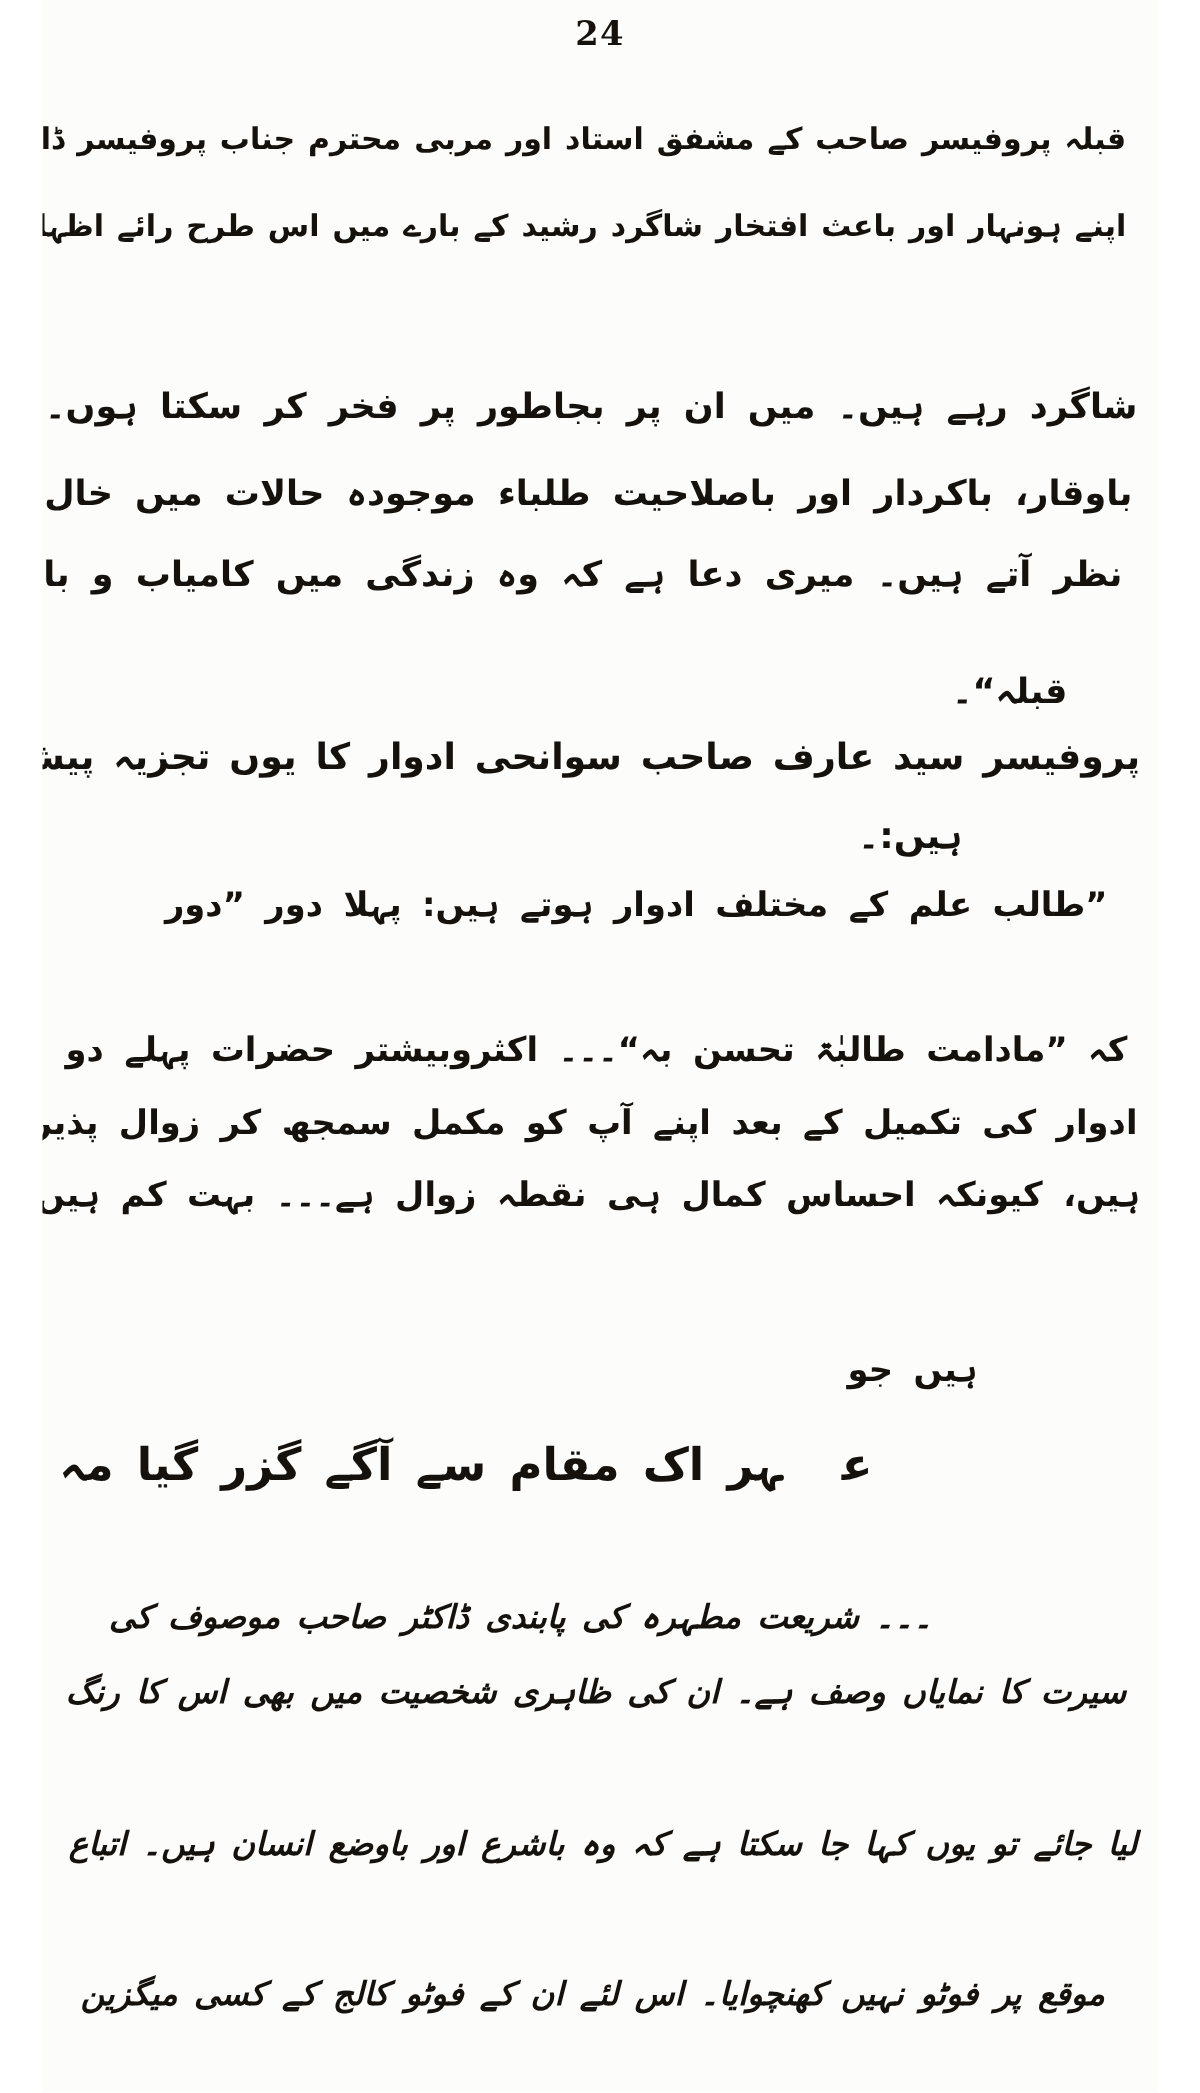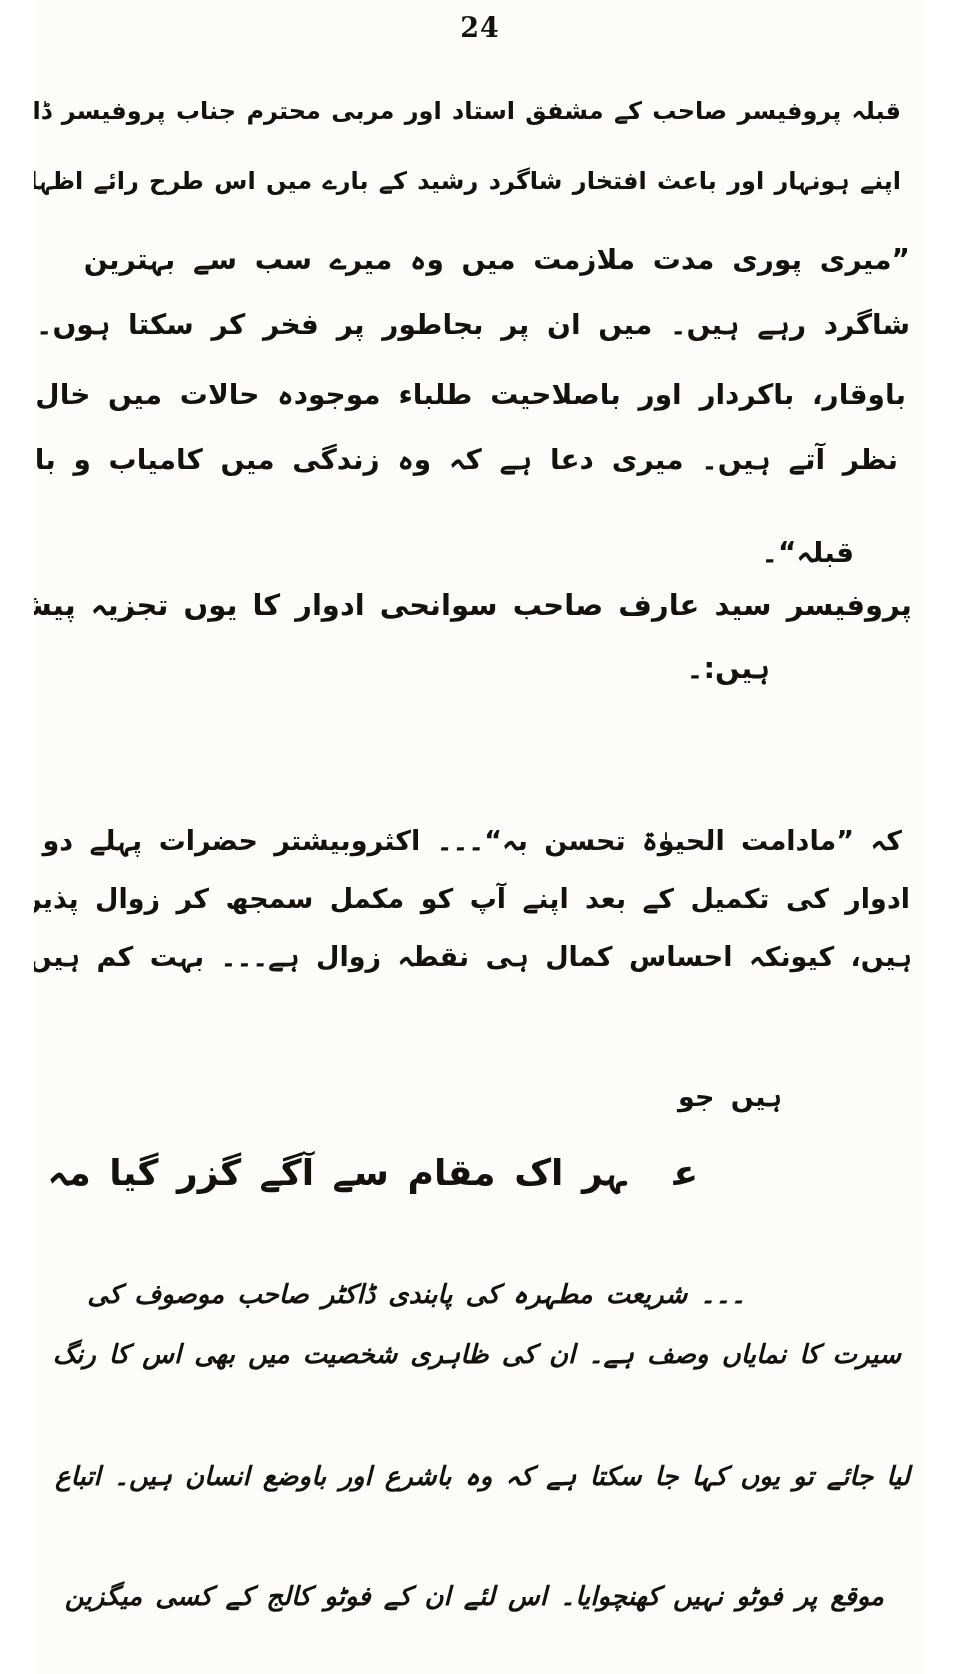--- a/index.html
+++ b/index.html
@@ -40,30 +40,30 @@
 </head>
 <body>
 
 <div class="page" style="background: rgb(252, 252, 250); color: rgb(21, 18, 14);">
 
   <div class="page-number">24</div>
 
   <div class="line para1" style="top:95px;right:25px">قبلہ پروفیسر صاحب کے مشفق استاد اور مربی محترم جناب پروفیسر ڈاکٹر غلام مصطفیٰ خاں صاحب</div>
   <div class="line para1" style="top:165px;right:25px">اپنے ہونہار اور باعث افتخار شاگرد رشید کے بارے میں اس طرح رائے اظہار فرماتے ہیں:۔</div>
 
-  <div class="line quote" style="top:240px;right:16px">”میری پوری مدت ملازمت میں وہ میرے سب سے بہترین</div>
   <div class="line quote" style="top:305px;right:16px">شاگرد رہے ہیں۔ میں ان پر بجاطور پر فخر کر سکتا ہوں۔ ان جیسے</div>
   <div class="line quote" style="top:375px;right:20px">باوقار، باکردار اور باصلاحیت طلباء موجودہ حالات میں خال خال ہی</div>
   <div class="line quote" style="top:440px;right:28px">نظر آتے ہیں۔ میری دعا ہے کہ وہ زندگی میں کامیاب و بامراد</div>
   <div class="line quote" style="top:533px;right:72px">قبلہ“۔</div>
 
   <div class="line attr" style="top:585px;right:14px">پروفیسر سید عارف صاحب سوانحی ادوار کا یوں تجزیہ پیش کرتے</div>
   <div class="line attr" style="top:648px;right:156px">ہیں:۔</div>
 
-  <div class="line quote2" style="top:822px;right:24px">کہ ”مادامت الحیوٰۃ تحسن بہ“۔۔۔ اکثروبیشتر حضرات پہلے دو</div>
+  <div class="line quote2" style="top:706px;right:40px">”طالب علم کے مختلف ادوار ہوتے ہیں: پہلا دور ”دور</div>
+  <div class="line quote2" style="top:822px;right:24px">کہ ”مادامت طالبٰۃ تحسن بہ“۔۔۔ اکثروبیشتر حضرات پہلے دو</div>
   <div class="line quote2" style="top:880px;right:16px">ادوار کی تکمیل کے بعد اپنے آپ کو مکمل سمجھ کر زوال پذیر ہو جاتے</div>
   <div class="line quote2" style="top:938px;right:14px">ہیں، کیونکہ احساس کمال ہی نقطہ زوال ہے۔۔۔ بہت کم ہیں جو آگے</div>
   <div class="line quote2" style="top:1078px;right:144px">ہیں جو</div>
 
   <div class="line verse" style="top:1148px;right:228px">
     <span class="vmark">ع</span><span>ہر اک مقام سے آگے گزر گیا مہ نو</span>
   </div>
 
   <div class="line para2" style="top:1276px;right:180px">۔۔۔ شریعت مطہرہ کی پابندی ڈاکٹر صاحب موصوف کی</div>
   <div class="line para2" style="top:1336px;right:25px">سیرت کا نمایاں وصف ہے۔ ان کی ظاہری شخصیت میں بھی اس کا رنگ</div>

